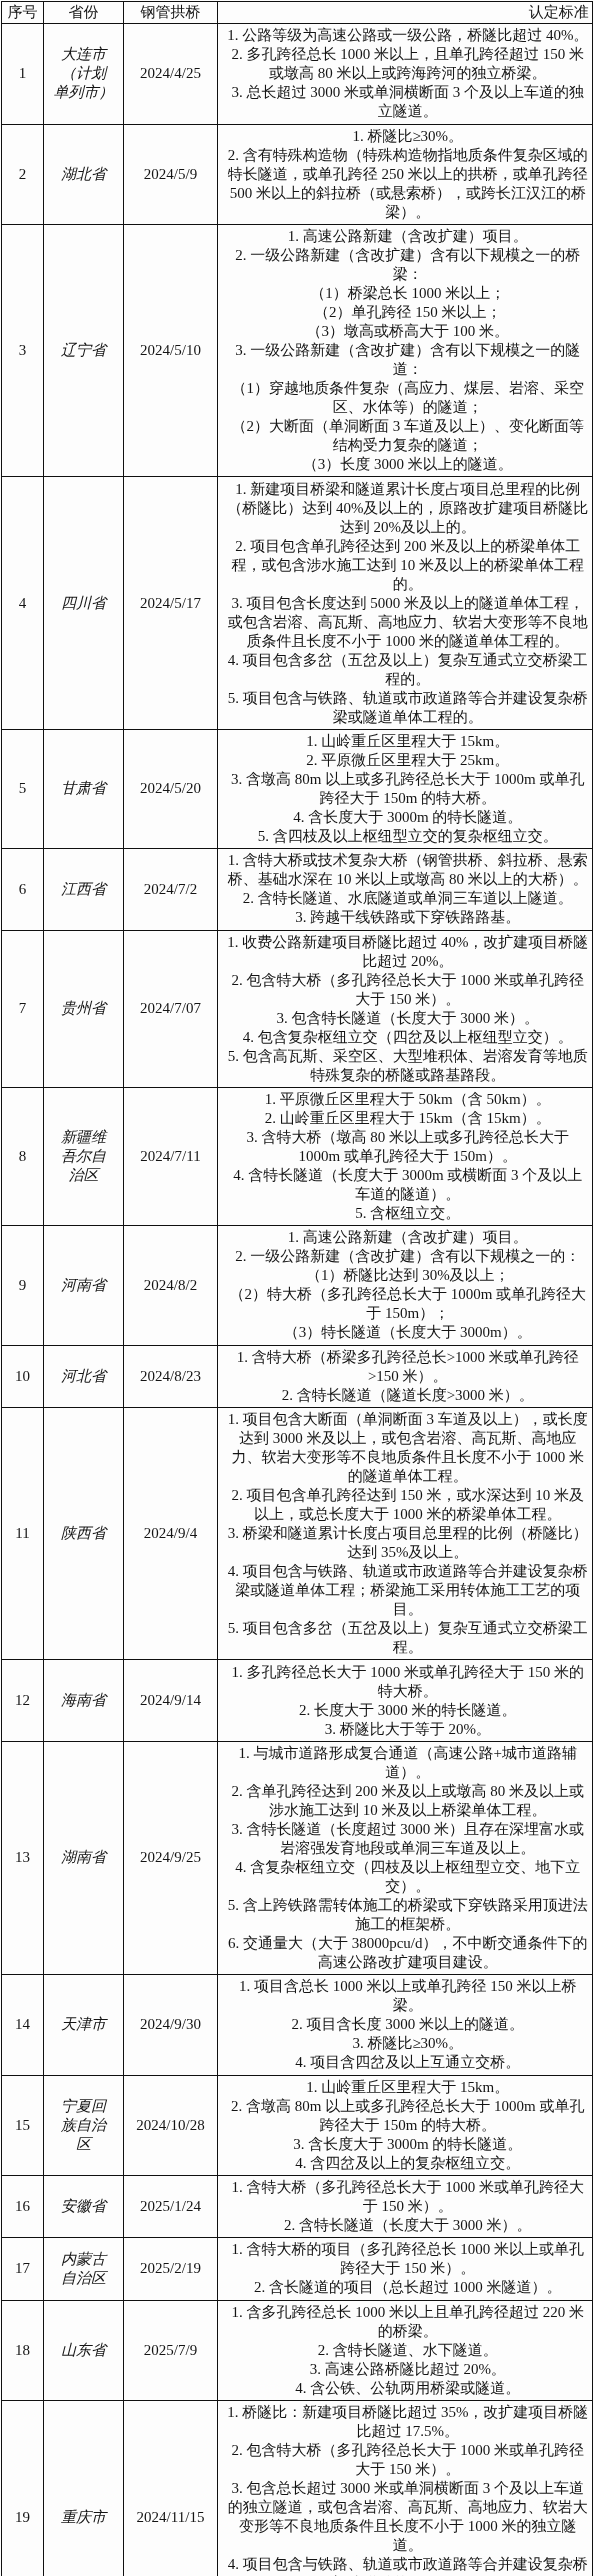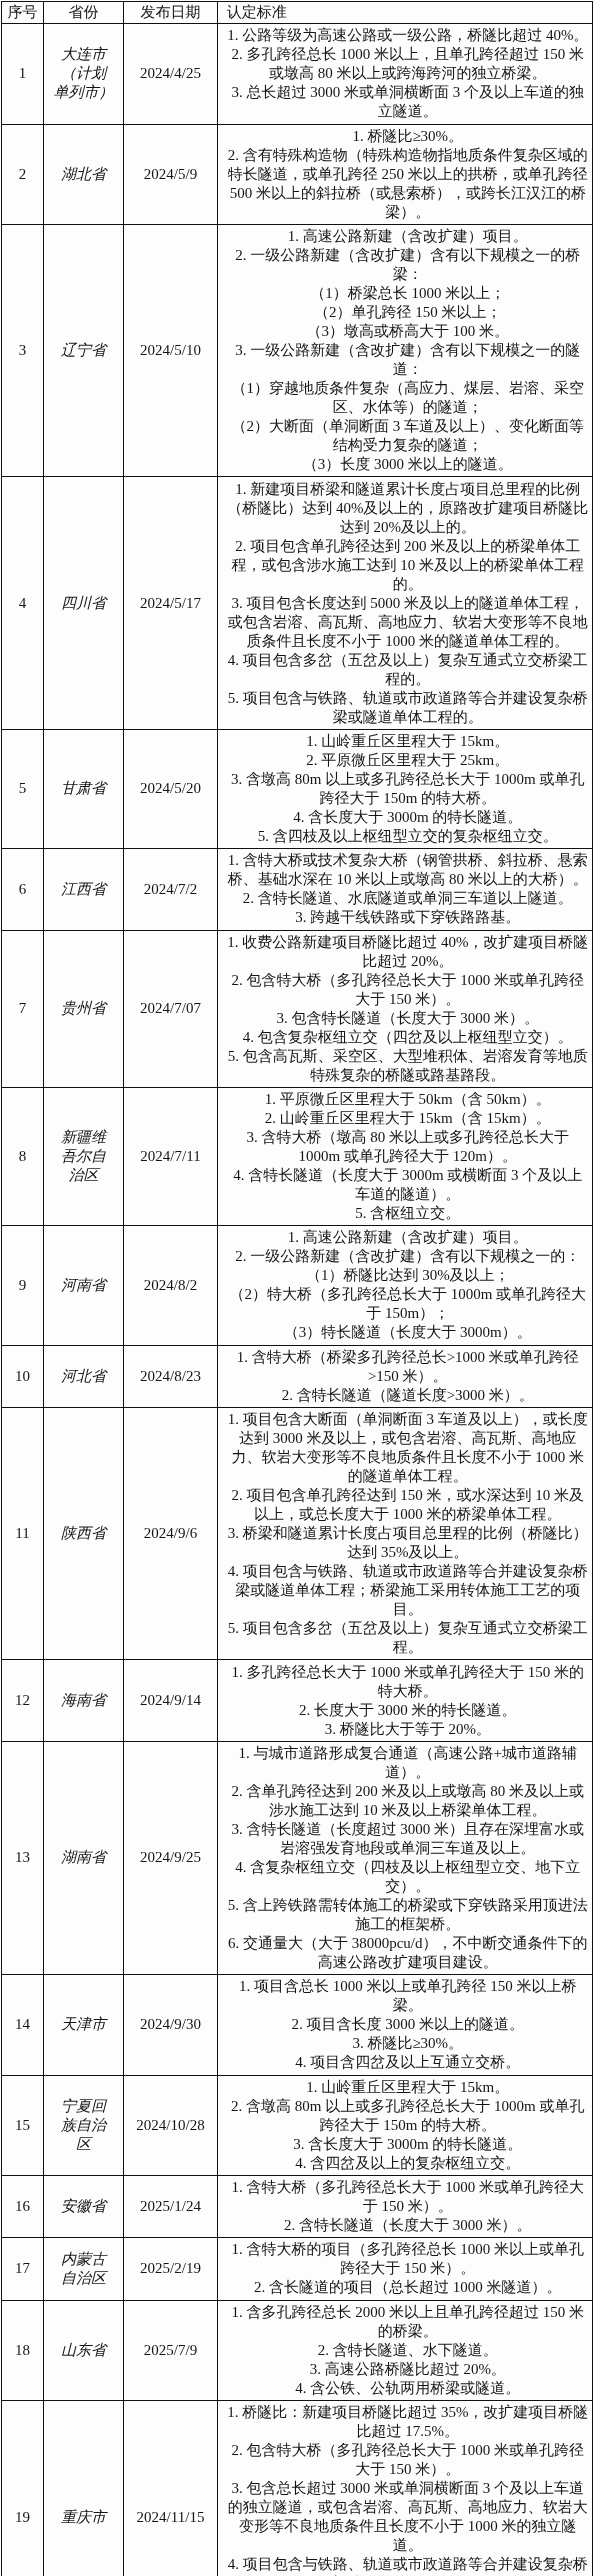--- a/index.html
+++ b/index.html
@@ -33,21 +33,21 @@
     font-weight: normal;
     box-sizing: border-box;
   }
   th.h-no, th.h-prov, th.h-date,
   td.no-cell, td.prov-cell, td.date-cell {
     text-align: center;
     vertical-align: middle;
     padding: 1.1px 2.2px;
   }
   th.h-crit {
-    text-align: left;
+    text-align: right;
     padding: 1.1px 3.3px 1.1px 8.8px;
   }
   td.crit-cell {
     text-align: center;
     vertical-align: middle;
     padding: 2.2px 3.3px 2.2px 8.8px;
     white-space: pre-line;
   }
   td.prov-cell { white-space: pre-line; font-style: italic; }
 </style>
@@ -59,21 +59,21 @@
     <colgroup>
       <col class="c-no">
         <col class="c-prov">
         <col class="c-date">
         <col class="c-crit">
     </colgroup>
     <thead>
       <tr>
         <th class="h-no">序号</th>
         <th class="h-prov">省份</th>
-        <th class="h-date">发布日期</th>
+        <th class="h-date">钢管拱桥</th>
         <th class="h-crit">认定标准</th>
       </tr>
     </thead>
     <tbody>
       <tr>
         <td class="no-cell">1</td>
         <td class="prov-cell">大连市
 （计划
 单列市）</td>
         <td class="date-cell">2024/4/25</td>
@@ -141,21 +141,21 @@
 5. 包含高瓦斯、采空区、大型堆积体、岩溶发育等地质特殊复杂的桥隧或路基路段。</td>
       </tr>
       <tr>
         <td class="no-cell">8</td>
         <td class="prov-cell">新疆维
 吾尔自
 治区</td>
         <td class="date-cell">2024/7/11</td>
         <td class="crit-cell">1. 平原微丘区里程大于 50km（含 50km）。
 2. 山岭重丘区里程大于 15km（含 15km）。
-3. 含特大桥（墩高 80 米以上或多孔跨径总长大于 1000m 或单孔跨径大于 120m）。
+3. 含特大桥（墩高 80 米以上或多孔跨径总长大于 1000m 或单孔跨径大于 150m）。
 4. 含特长隧道（长度大于 3000m 或横断面 3 个及以上车道的隧道）。
 5. 含枢纽立交。</td>
       </tr>
       <tr>
         <td class="no-cell">9</td>
         <td class="prov-cell">河南省</td>
         <td class="date-cell">2024/8/2</td>
         <td class="crit-cell">1. 高速公路新建（含改扩建）项目。
 2. 一级公路新建（含改扩建）含有以下规模之一的：
 （1）桥隧比达到 30%及以上；
@@ -165,21 +165,21 @@
       <tr>
         <td class="no-cell">10</td>
         <td class="prov-cell">河北省</td>
         <td class="date-cell">2024/8/23</td>
         <td class="crit-cell">1. 含特大桥（桥梁多孔跨径总长&gt;1000 米或单孔跨径&gt;150 米）。
 2. 含特长隧道（隧道长度&gt;3000 米）。</td>
       </tr>
       <tr>
         <td class="no-cell">11</td>
         <td class="prov-cell">陕西省</td>
-        <td class="date-cell">2024/9/6</td>
+        <td class="date-cell">2024/9/4</td>
         <td class="crit-cell">1. 项目包含大断面（单洞断面 3 车道及以上），或长度达到 3000 米及以上，或包含岩溶、高瓦斯、高地应力、软岩大变形等不良地质条件且长度不小于 1000 米的隧道单体工程。
 2. 项目包含单孔跨径达到 150 米，或水深达到 10 米及以上，或总长度大于 1000 米的桥梁单体工程。
 3. 桥梁和隧道累计长度占项目总里程的比例（桥隧比）达到 35%及以上。
 4. 项目包含与铁路、轨道或市政道路等合并建设复杂桥梁或隧道单体工程；桥梁施工采用转体施工工艺的项目。
 5. 项目包含多岔（五岔及以上）复杂互通式立交桥梁工程。</td>
       </tr>
       <tr>
         <td class="no-cell">12</td>
         <td class="prov-cell">海南省</td>
         <td class="date-cell">2024/9/14</td>
@@ -230,21 +230,21 @@
         <td class="prov-cell">内蒙古
 自治区</td>
         <td class="date-cell">2025/2/19</td>
         <td class="crit-cell">1. 含特大桥的项目（多孔跨径总长 1000 米以上或单孔跨径大于 150 米）。
 2. 含长隧道的项目（总长超过 1000 米隧道）。</td>
       </tr>
       <tr>
         <td class="no-cell">18</td>
         <td class="prov-cell">山东省</td>
         <td class="date-cell">2025/7/9</td>
-        <td class="crit-cell">1. 含多孔跨径总长 2000 米以上且单孔跨径超过 150 米的桥梁。
+        <td class="crit-cell">1. 含多孔跨径总长 1000 米以上且单孔跨径超过 220 米的桥梁。
 2. 含特长隧道、水下隧道。
 3. 高速公路桥隧比超过 20%。
 4. 含公铁、公轨两用桥梁或隧道。</td>
       </tr>
       <tr>
         <td class="no-cell">19</td>
         <td class="prov-cell">重庆市</td>
         <td class="date-cell">2024/11/15</td>
         <td class="crit-cell">1. 桥隧比：新建项目桥隧比超过 35%，改扩建项目桥隧比超过 17.5%。
 2. 包含特大桥（多孔跨径总长大于 1000 米或单孔跨径大于 150 米）。

